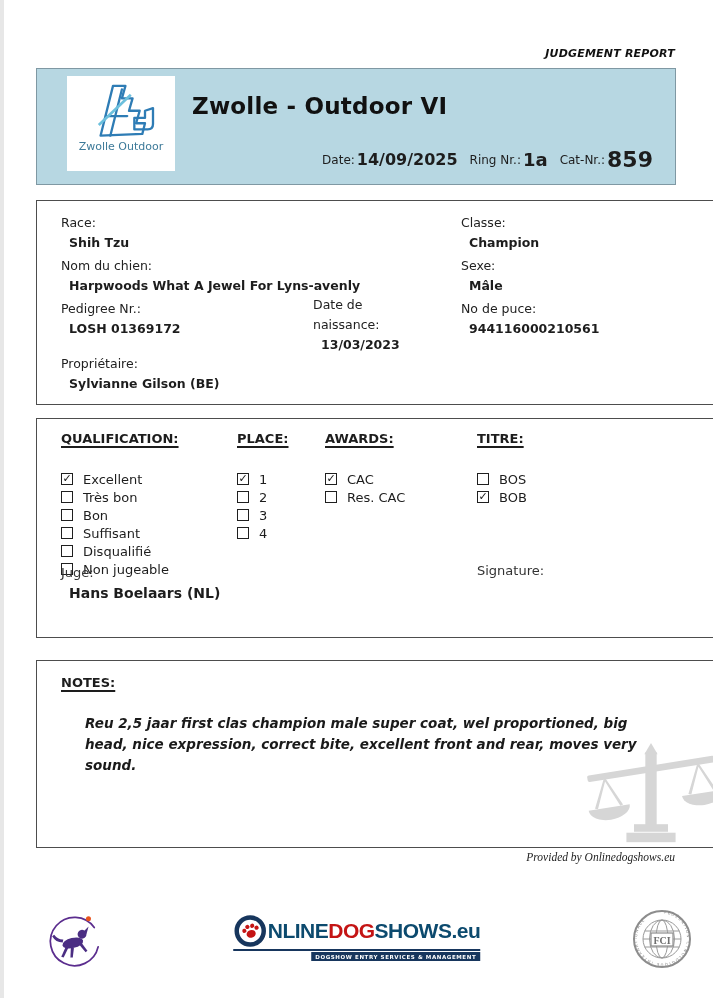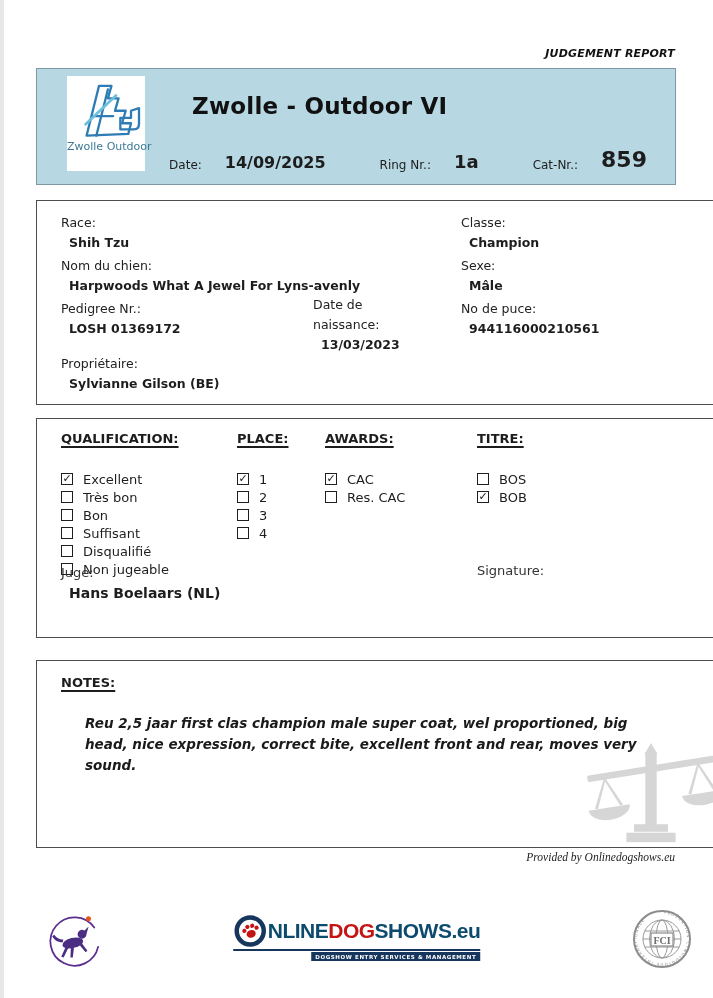--- a/index.html
+++ b/index.html
@@ -7,25 +7,25 @@
         font-family:"DejaVu Sans","Liberation Sans",sans-serif;color:#1d1d1d;}
   .edge-strip{position:absolute;left:0;top:0;width:4px;height:100%;background:#e7e7e7;}
 
   
   .report-label{position:absolute;top:47px;right:38px;font-size:11px;font-weight:bold;
                 font-style:italic;letter-spacing:.2px;color:#111;}
 
   
   .header-box{position:absolute;left:36px;top:68px;width:640px;height:117px;
               background:#b7d7e2;border:1px solid #7f98a3;box-sizing:border-box;}
-  .logo-box{position:absolute;left:30px;top:7px;width:78px;height:95px;background:#ffffff;
-            display:flex;flex-direction:column;justify-content:flex-start;}
+  .logo-box{position:absolute;left:30px;top:7px;width:108px;height:95px;background:#ffffff;
+            display:flex;flex-direction:column;align-items:center;justify-content:flex-start;}
   .logo-caption{font-size:11px;color:#3d7a99;margin-top:-2px;white-space:nowrap;}
   .header-title{position:absolute;left:155px;top:24px;font-size:23px;font-weight:bold;color:#111;letter-spacing:.2px;}
-  .header-meta{position:absolute;right:28px;bottom:12px;display:flex;align-items:flex-end;gap:23px;}
+  .header-meta{position:absolute;right:22px;bottom:12px;display:flex;align-items:center;gap:2px;}
   .meta-label{font-size:12px;color:#1d1d1d;}
   .meta-gap{width:8px;}
   .v-date{font-size:16px;font-weight:bold;}
   .v-ring{font-size:18px;font-weight:bold;}
   .v-cat{font-size:22px;font-weight:bold;}
 
   
   .box{position:absolute;left:36px;width:702px;border:1px solid #4d4d4d;box-sizing:border-box;background:#fff;}
   .info-box{top:200px;height:205px;}
   .judge-box{top:418px;height:220px;}

